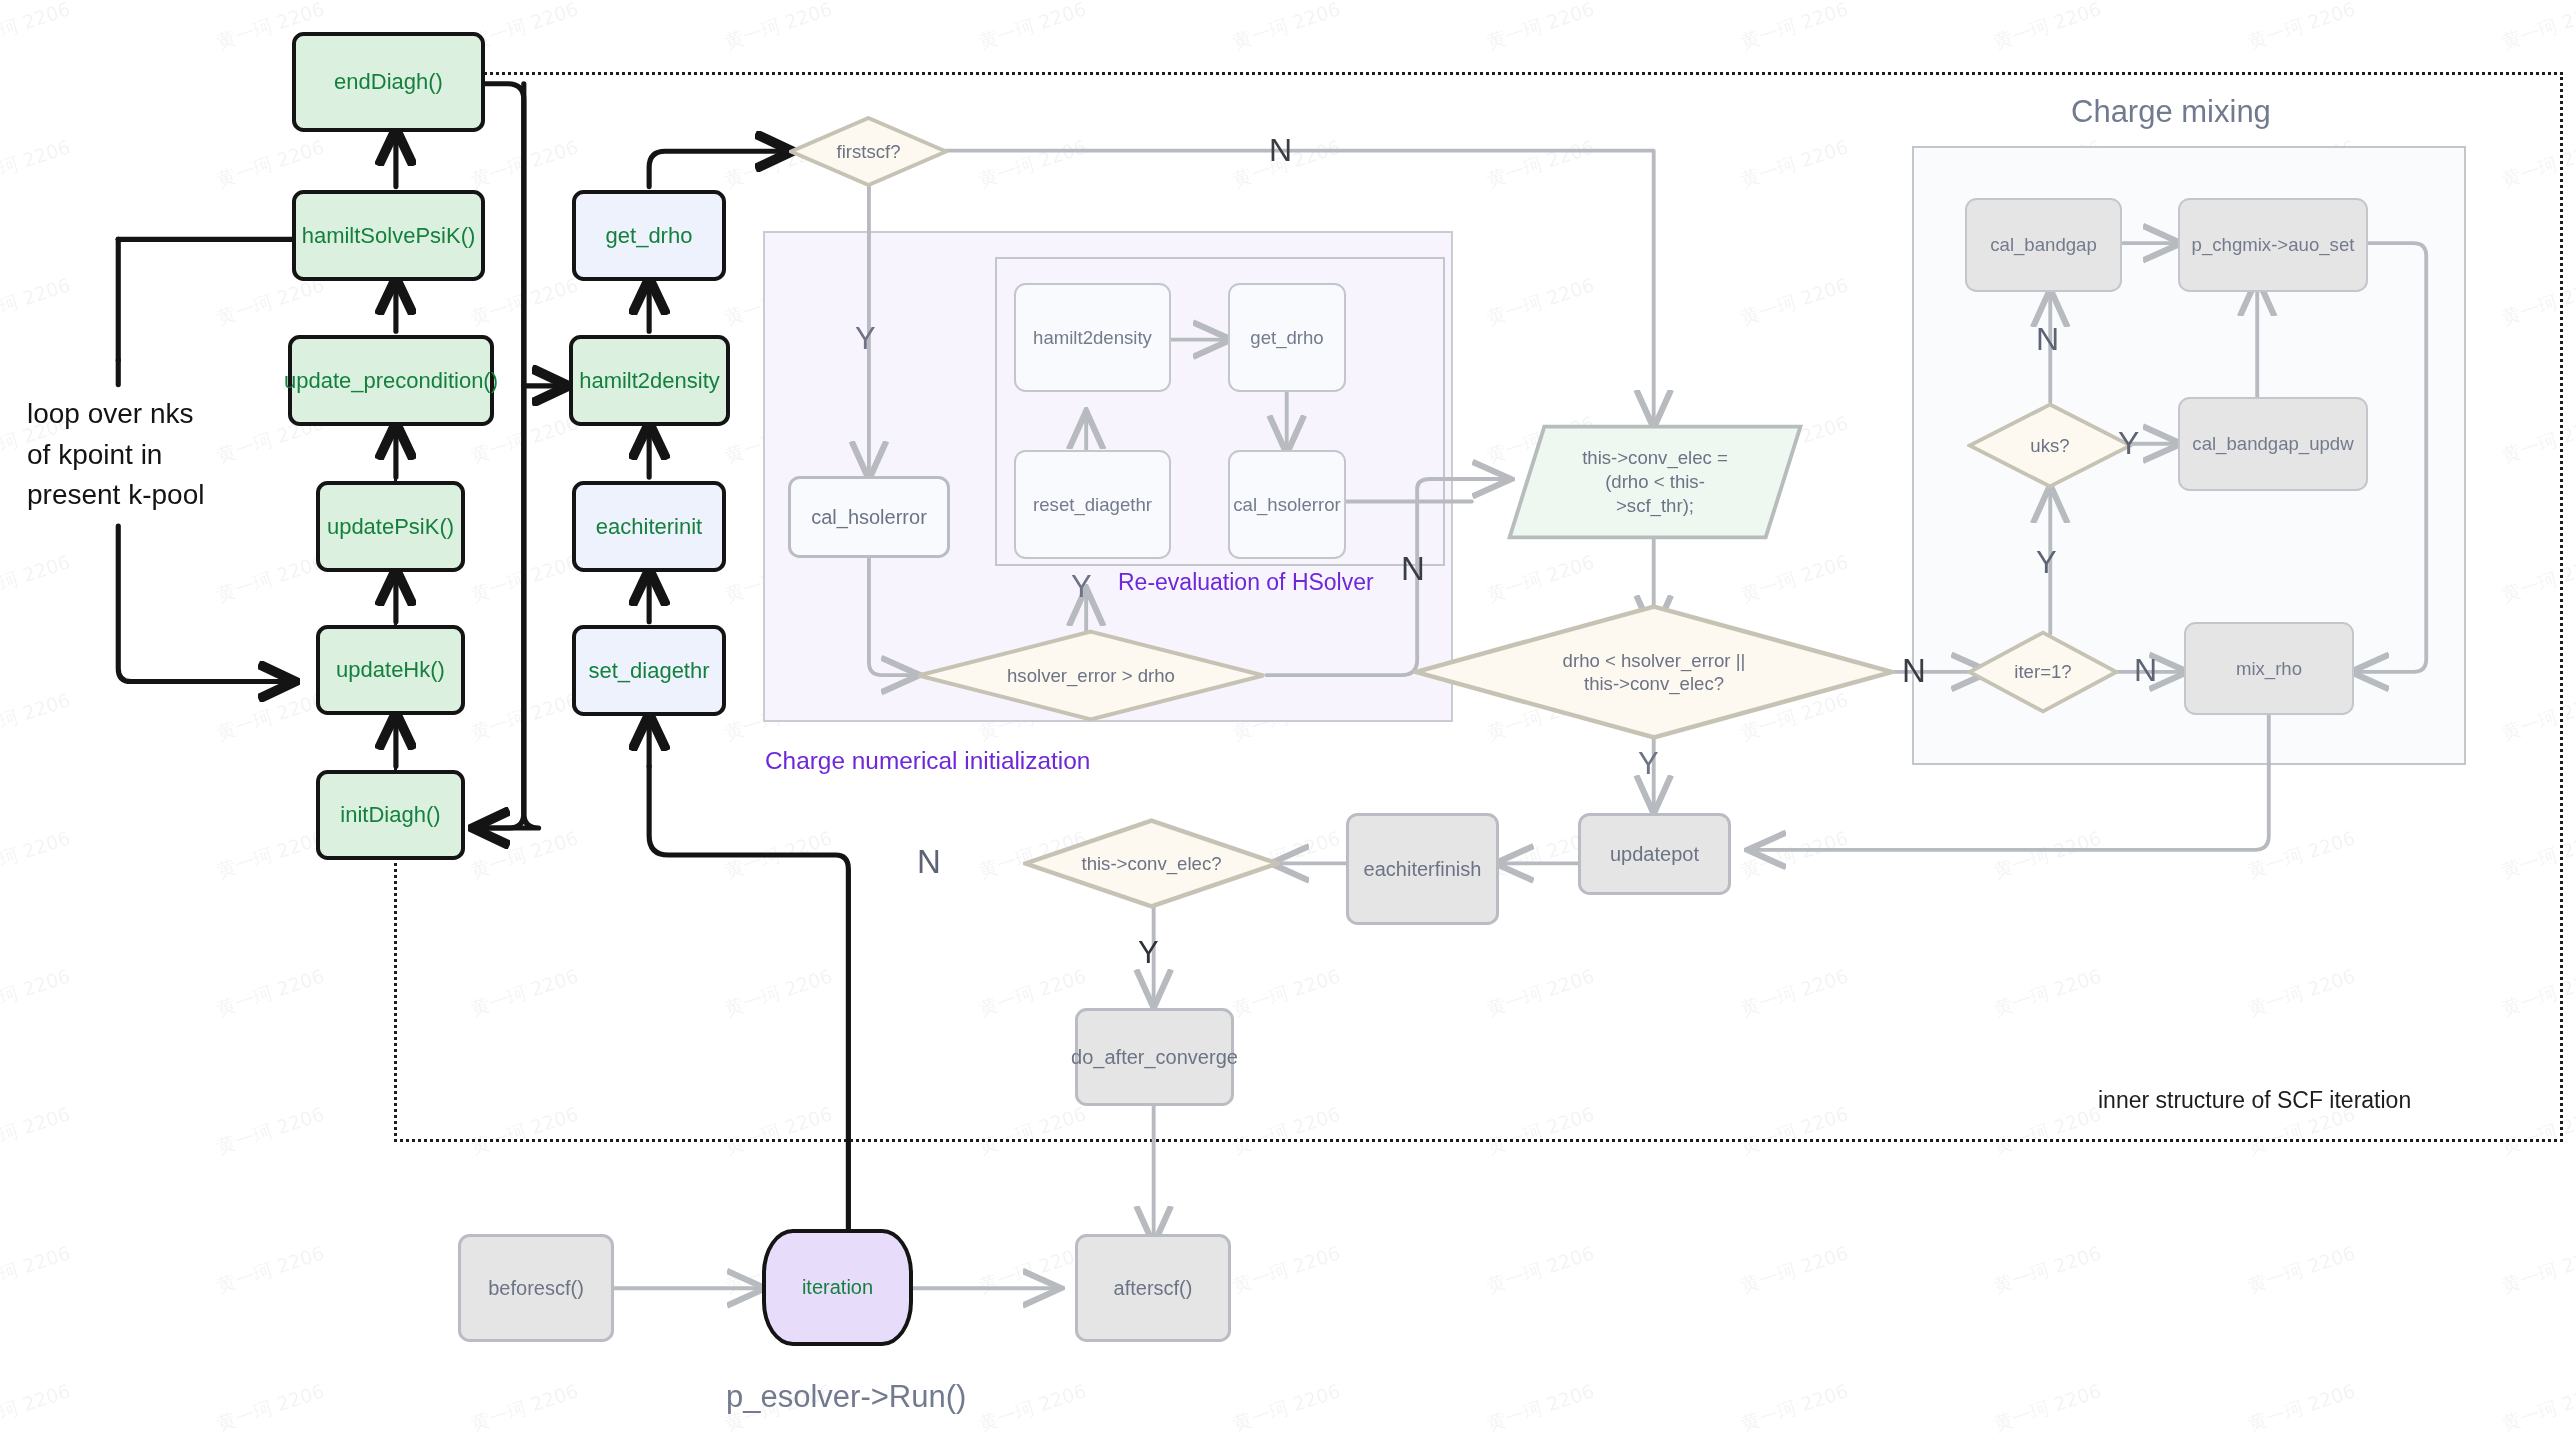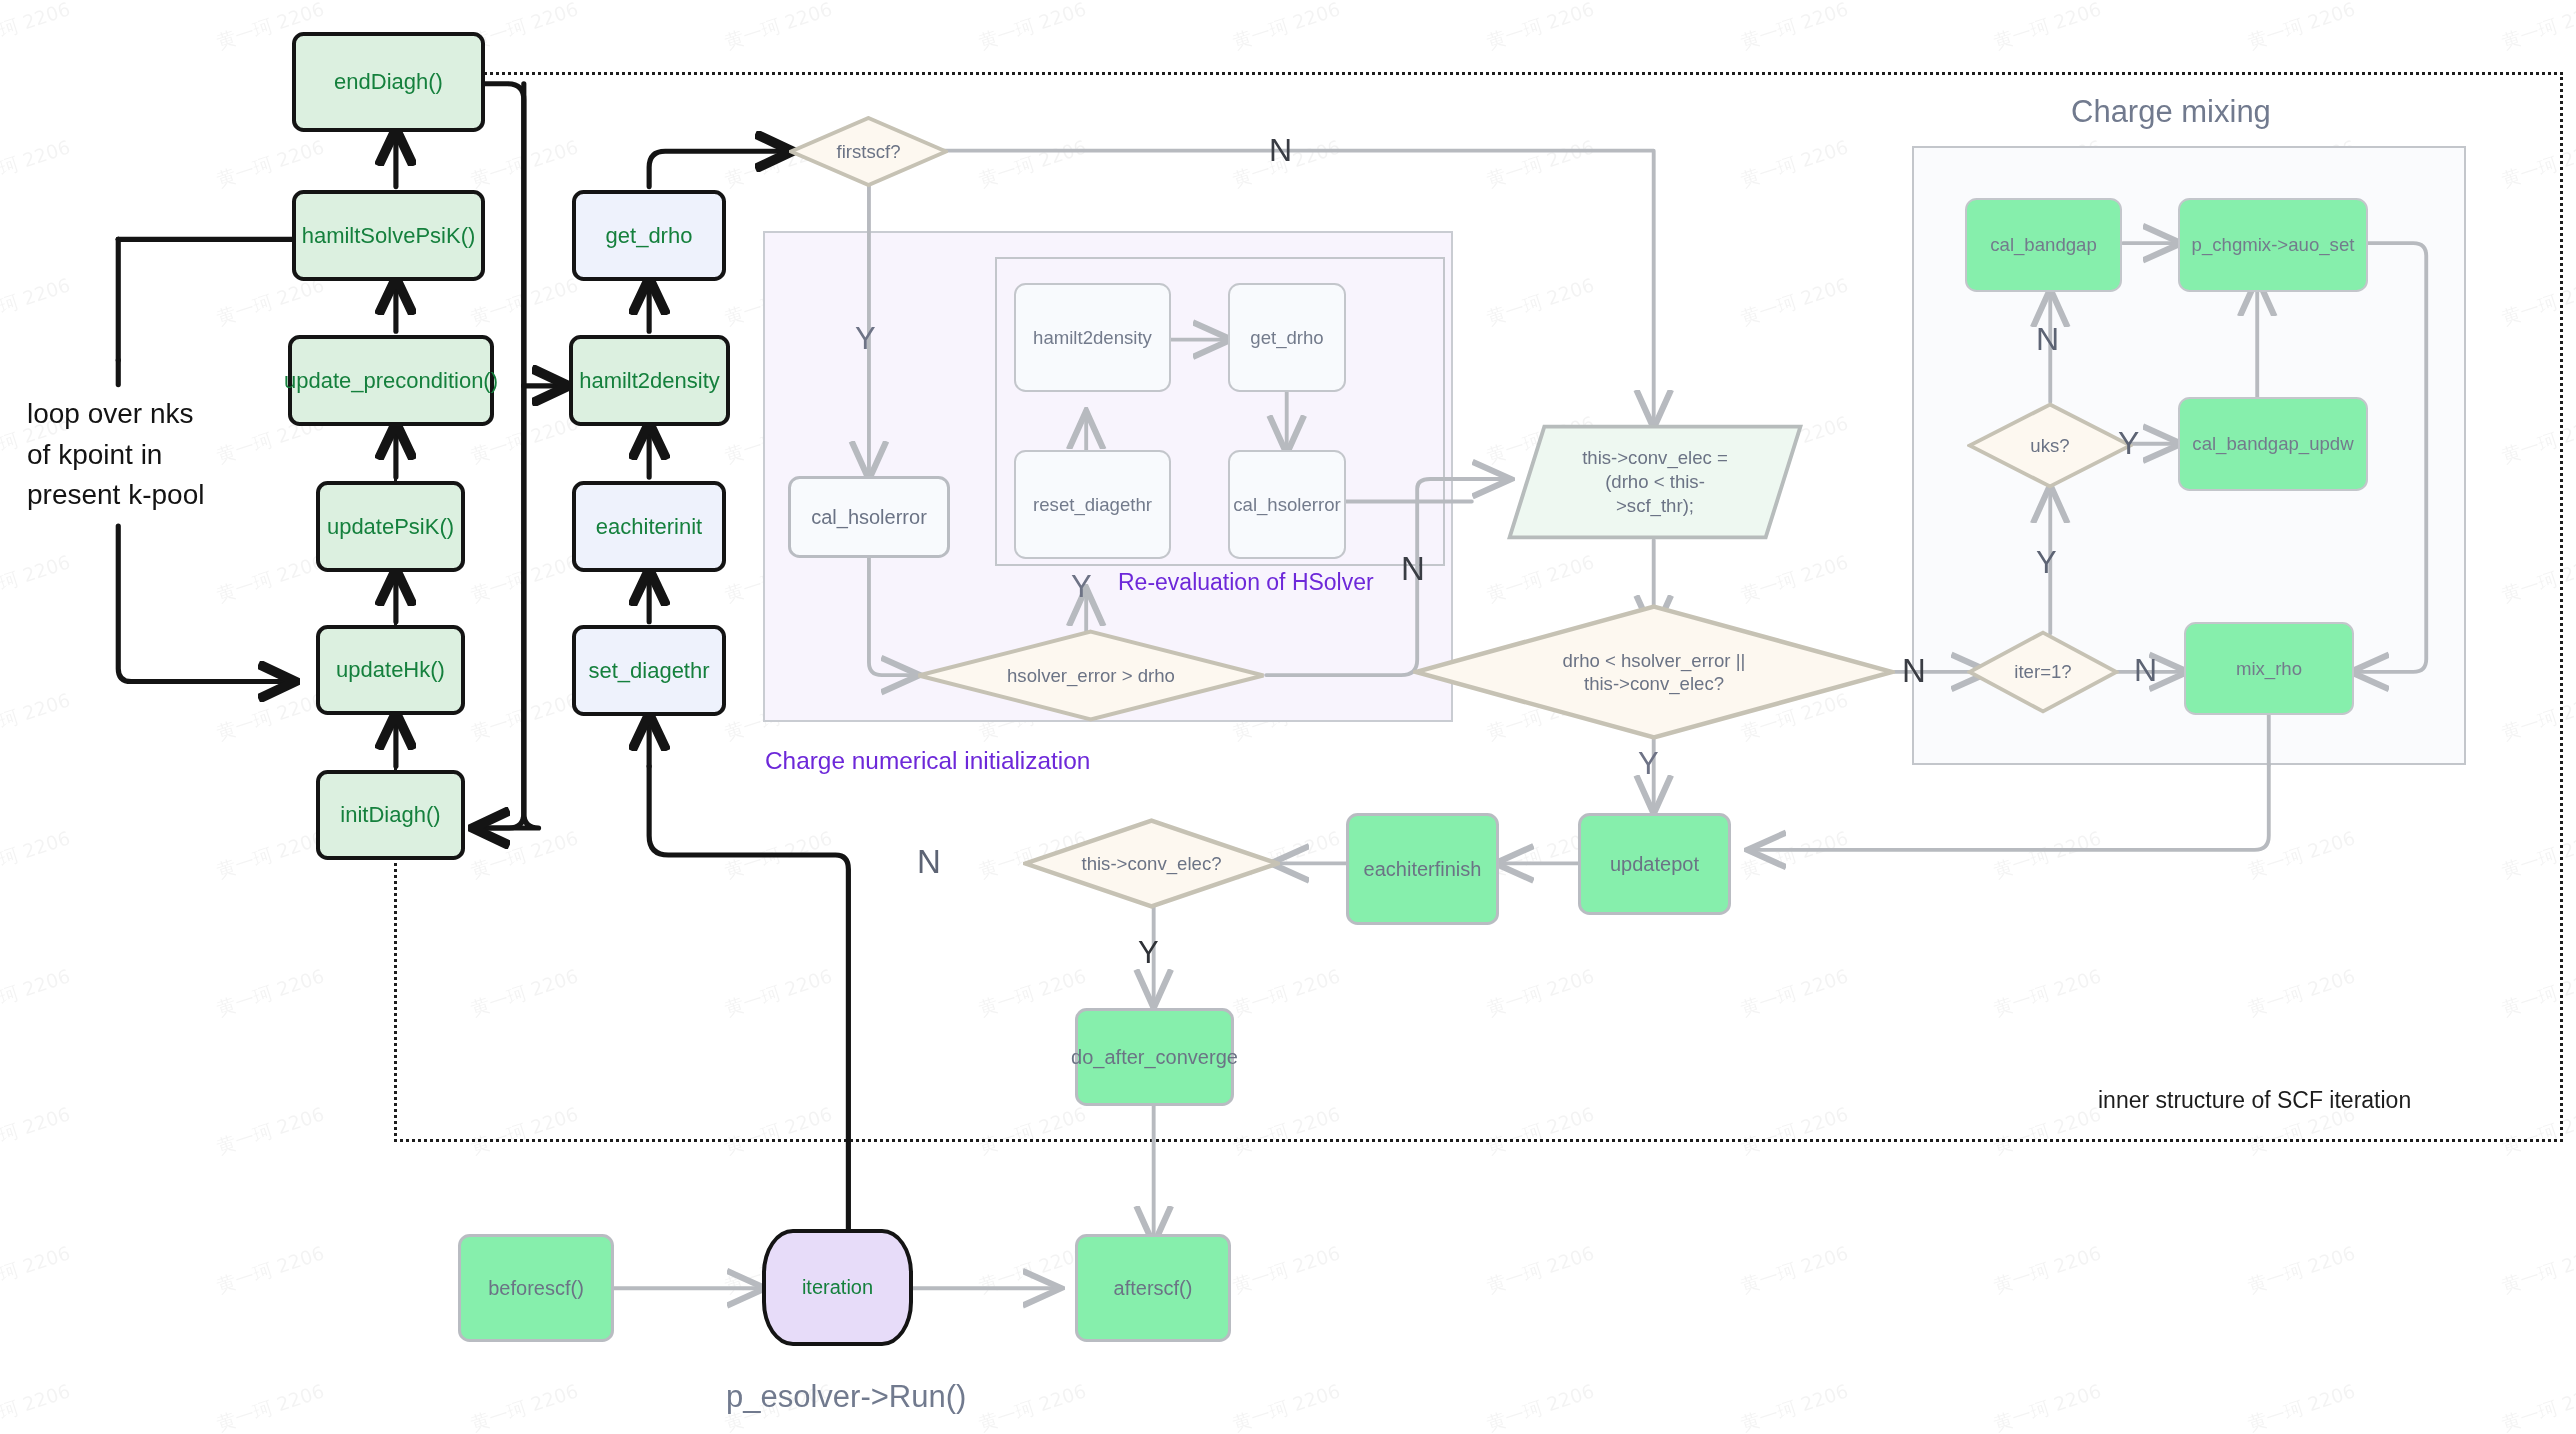--- a/index.html
+++ b/index.html
@@ -9,21 +9,21 @@
   
   .node{position:absolute;box-sizing:border-box;display:flex;align-items:center;
         justify-content:center;text-align:center;border-radius:11.6px;
         font-family:"Liberation Sans",sans-serif;line-height:1.25;}
   .n-strong{border:4.5px solid #141414;color:#15803d;font-size:22px;}
   .n-soft{border:3.2px solid #b9bcc2;color:#6b7385;font-size:20px;}
   .n-faint{border:2.6px solid #c3c6cb;color:#737b8c;font-size:18.6px;}
   .green{background:#dcf0e0;}
   .blue{background:#eef2fc;}
   .pale{background:#f8fafd;}
-  .white{background:#86efac;}
+  .white{background:#e5e5e5;}
   .purple{background:#e7dcf9;}
   .n-stadium{border-radius:31px/44px;}
 
   
   .diamond{position:absolute;display:flex;align-items:center;justify-content:center;}
   .diamond svg{position:absolute;inset:0;width:100%;height:100%;}
   .diamond span{position:relative;z-index:2;text-align:center;color:#6b7385;
                 font-size:18.6px;line-height:1.25;padding:0 3.9px;}
 
   
@@ -420,21 +420,21 @@
     <svg viewBox="0 0 236 130" preserveAspectRatio="none">
       <polygon points="118,4 232,65 118,126 4,65" fill="#fdf8f0" stroke="#c6c2b4" stroke-width="6"></polygon>
     </svg>
     <span>iter=1?</span>
   </div>
 
   <div class="node n-faint white" style="left:2184px;top:622px;width:170px;height:93px;">
     <span>mix_rho</span>
   </div>
 
-  <div class="node n-soft white" style="left:1578px;top:813px;width:153px;height:102px;">
+  <div class="node n-soft white" style="left:1578px;top:813px;width:153px;height:82px;">
     <span>updatepot</span>
   </div>
 
   <div class="node n-soft white" style="left:1346px;top:813px;width:153px;height:112px;">
     <span>eachiterfinish</span>
   </div>
 
   <div class="diamond" style="left:1023px;top:818px;width:257px;height:91px;">
     <svg viewBox="0 0 400 142" preserveAspectRatio="none">
       <polygon points="200,4 396,71 200,138 4,71" fill="#fdf8f0" stroke="#c6c2b4" stroke-width="7"></polygon>

